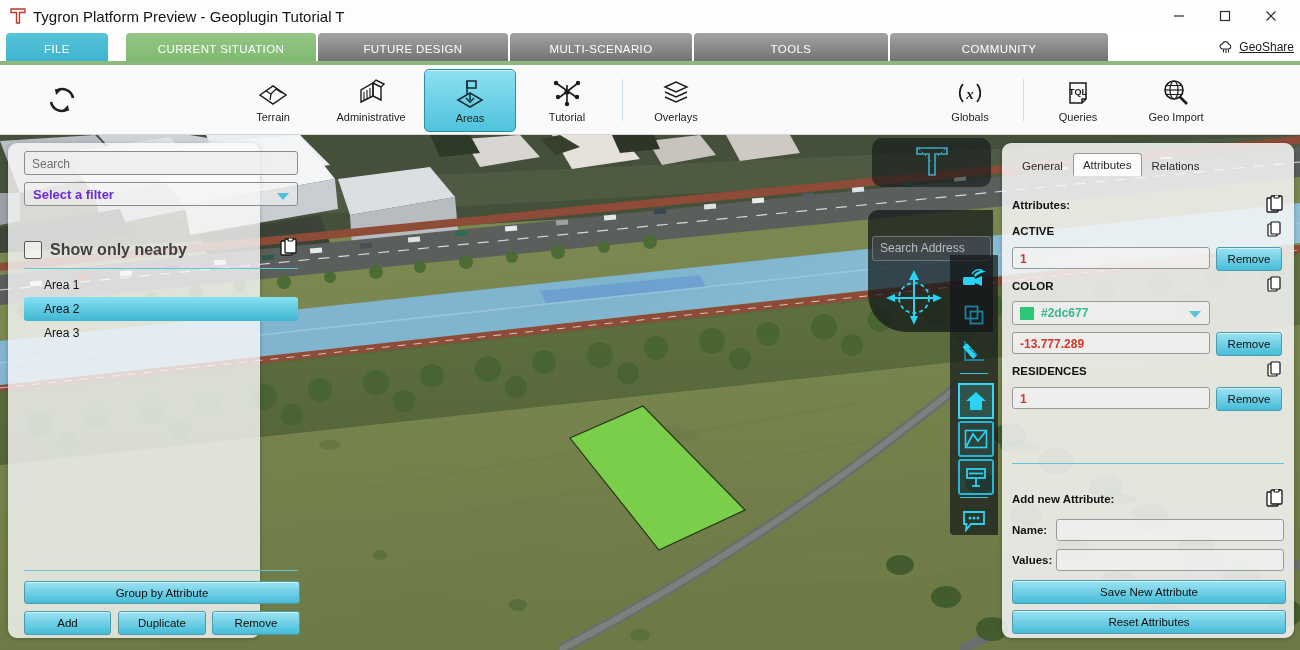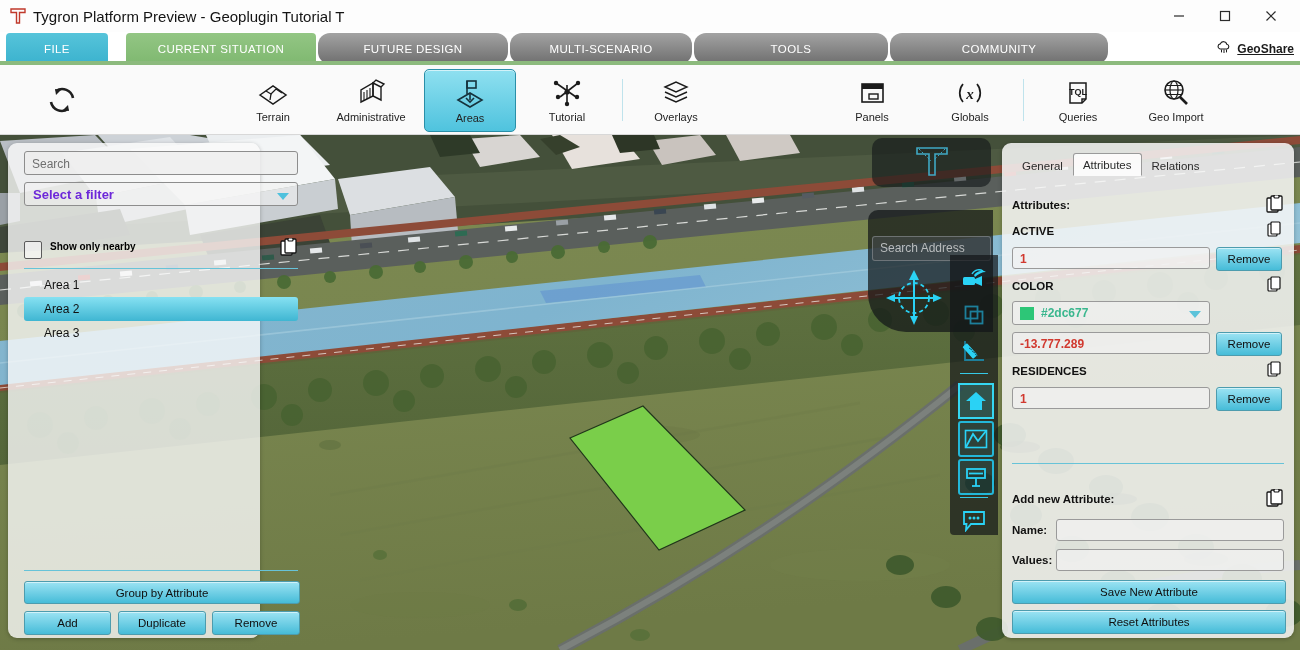--- a/index.html
+++ b/index.html
@@ -19,26 +19,26 @@
   .wbtn svg{position:absolute;left:50%;top:50%;transform:translate(-50%,-50%);}
   .wmin{right:98px;} .wmax{right:52px;} .wclose{right:6px;}
 
   
   .tabbar{position:absolute;left:0;top:32px;width:1300px;height:33px;background:#ffffff;}
   .tabbar-underline{position:absolute;left:0;top:61px;width:1300px;height:4px;background:#8cba7d;}
   .mtab{position:absolute;top:1px;height:31px;border-radius:4px 4px 0 0;
         color:#fff;font-size:11.5px;letter-spacing:.4px;display:flex;align-items:center;justify-content:center;cursor:default;}
   .mtab.file{left:6px;width:102px;background:linear-gradient(to bottom,#56c4da,#3bb2ce);}
   .mtab.cur{left:126px;width:190px;background:linear-gradient(to bottom,#93c684,#7fb870);}
-  .mtab.grey{background:linear-gradient(to bottom,#a3a3a3,#6e6e6e);border-radius:12px;}
+  .mtab.grey{background:linear-gradient(to bottom,#a3a3a3,#6e6e6e);}
   .mtab.fd{left:318px;width:190px;}
   .mtab.ms{left:510px;width:182px;}
   .mtab.tl{left:694px;width:194px;}
   .mtab.cm{left:890px;width:218px;}
-  .geoshare{position:absolute;right:6px;top:40px;display:flex;align-items:center;gap:5px;font-size:12px;color:#1b1b1b;font-weight:bold;}
+  .geoshare{position:absolute;right:6px;top:40px;display:flex;align-items:flex-start;gap:5px;font-size:12px;color:#1b1b1b;}
   .geoshare .gtext{text-decoration:underline;}
 
   
   .ribbon{position:absolute;left:0;top:65px;width:1300px;height:69px;background:#fafafa;border-bottom:1px solid #d8d8d8;}
   .rb-item{position:absolute;top:4px;height:61px;width:92px;display:flex;flex-direction:column;align-items:center;justify-content:center;gap:2px;cursor:default;border-radius:5px;}
   .rb-item .ic{height:32px;display:flex;align-items:flex-end;}
   .rb-item .lb{font-size:11px;color:#232323;}
   .rb-item.active{background:linear-gradient(to bottom,#8fe0f0,#4fc3de);border:1px solid #2a8fa8;box-shadow:inset 0 1px 0 rgba(255,255,255,.6);}
   .rb-sep{position:absolute;top:14px;width:1px;height:42px;background:#bfe3ec;}
 
@@ -51,21 +51,21 @@
           background:rgba(250,250,250,.80);border-radius:9px;box-shadow:0 1px 4px rgba(0,0,0,.25);}
   .l-search{position:absolute;left:16px;top:8px;width:274px;height:24px;
             background:rgba(236,236,236,.75);border:1px solid #8d8d8d;border-radius:3px;
             font-size:12px;color:#6f6f6f;padding-left:7px;line-height:24px;box-sizing:border-box;}
   .l-filter{position:absolute;left:16px;top:39px;width:274px;height:24px;
             background:rgba(241,241,241,.6);border:1px solid #8d8d8d;border-radius:3px;box-sizing:border-box;}
   .l-filter .ftxt{position:absolute;left:8px;top:4px;font-size:13px;color:#6d28d9;font-weight:bold;}
   .l-filter .farr{position:absolute;right:8px;top:10px;width:0;height:0;border-left:6px solid transparent;border-right:6px solid transparent;border-top:7px solid #4ec1dd;}
   .l-chkrow{position:absolute;left:16px;top:98px;width:274px;height:22px;}
   .l-chk{position:absolute;left:0;top:0;width:16px;height:16px;border:1px solid #5b5b5b;background:rgba(255,255,255,.55);border-radius:2px;}
-  .l-chklabel{position:absolute;left:26px;top:0px;font-size:10px;color:#000000;font-weight:bold;}
+  .l-chklabel{position:absolute;left:26px;top:0px;font-size:16px;color:#404040;font-weight:bold;}
   .clip{cursor:default;}
   .l-divider{position:absolute;left:16px;top:125px;width:274px;height:1px;background:#67c3d8;}
   .l-list{position:absolute;left:16px;top:130px;width:274px;height:290px;}
   .l-item{position:relative;height:24px;line-height:24px;padding-left:20px;font-size:12px;color:#111;border-radius:3px;cursor:default;}
   .l-item.sel{background:linear-gradient(to bottom,#86e1f2,#3fb6d2);}
   .l-divider2{position:absolute;left:16px;top:427px;width:274px;height:1px;background:#67c3d8;}
   .btn{background:linear-gradient(to bottom,#9ce3f3,#46bcd8);border:1px solid #4d9cae;border-radius:3px;
        font-size:11.5px;color:#0f0f0f;display:flex;align-items:center;justify-content:center;cursor:default;
        box-shadow:inset 0 1px 0 rgba(255,255,255,.55);}
   .l-group{position:absolute;left:16px;top:438px;width:274px;height:21px;}
@@ -235,30 +235,20 @@
         <svg width="34" height="32" viewBox="0 0 34 32">
           <path d="M6 10 L17 5 L28 10 L17 15 Z" fill="none" stroke="#1b1b1b" stroke-width="1.4"></path>
           <path d="M6 15 L17 20 L28 15" fill="none" stroke="#1b1b1b" stroke-width="1.4"></path>
           <path d="M6 20 L17 25 L28 20" fill="none" stroke="#1b1b1b" stroke-width="1.4"></path>
         </svg>
       </span>
       <span class="lb">Overlays</span>
     </div>
 
 
-    <div class="rb-item" style="left:826px;">
-      <span class="ic">
-        <svg width="34" height="32" viewBox="0 0 34 32">
-          <rect x="7" y="7" width="21" height="18" fill="none" stroke="#1b1b1b" stroke-width="1.6"></rect>
-          <rect x="7" y="7" width="21" height="5" fill="#1b1b1b"></rect>
-          <rect x="14" y="17" width="9" height="5" fill="none" stroke="#1b1b1b" stroke-width="1.4"></rect>
-        </svg>
-      </span>
-      <span class="lb">Panels</span>
-    </div>
 
     <div class="rb-item" style="left:924px;">
       <span class="ic">
         <svg width="34" height="32" viewBox="0 0 34 32">
           <path d="M10 7 a14 14 0 0 0 0 18" fill="none" stroke="#1b1b1b" stroke-width="1.7"></path>
           <path d="M24 7 a14 14 0 0 1 0 18" fill="none" stroke="#1b1b1b" stroke-width="1.7"></path>
           <text x="17" y="22" font-size="15" font-style="italic" font-weight="bold" text-anchor="middle" fill="#1b1b1b" font-family="'Liberation Serif', serif">x</text>
         </svg>
       </span>
       <span class="lb">Globals</span>

